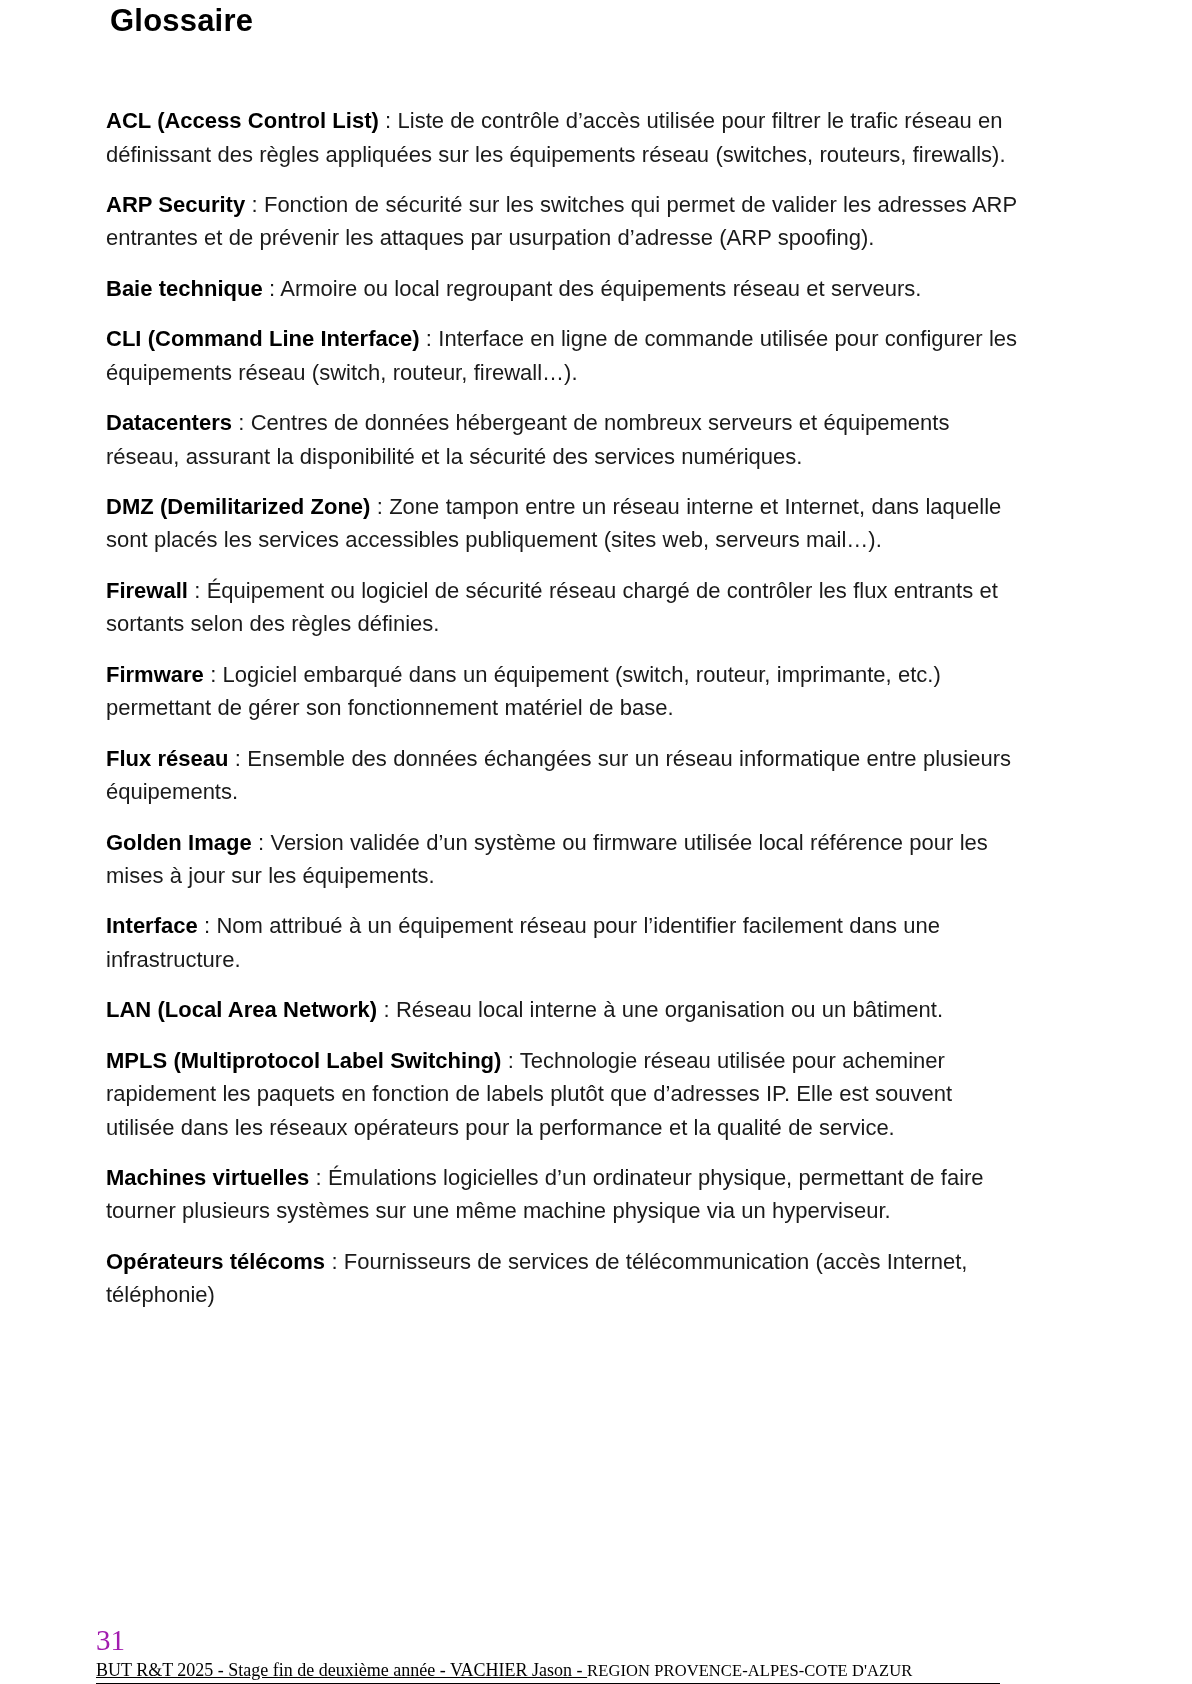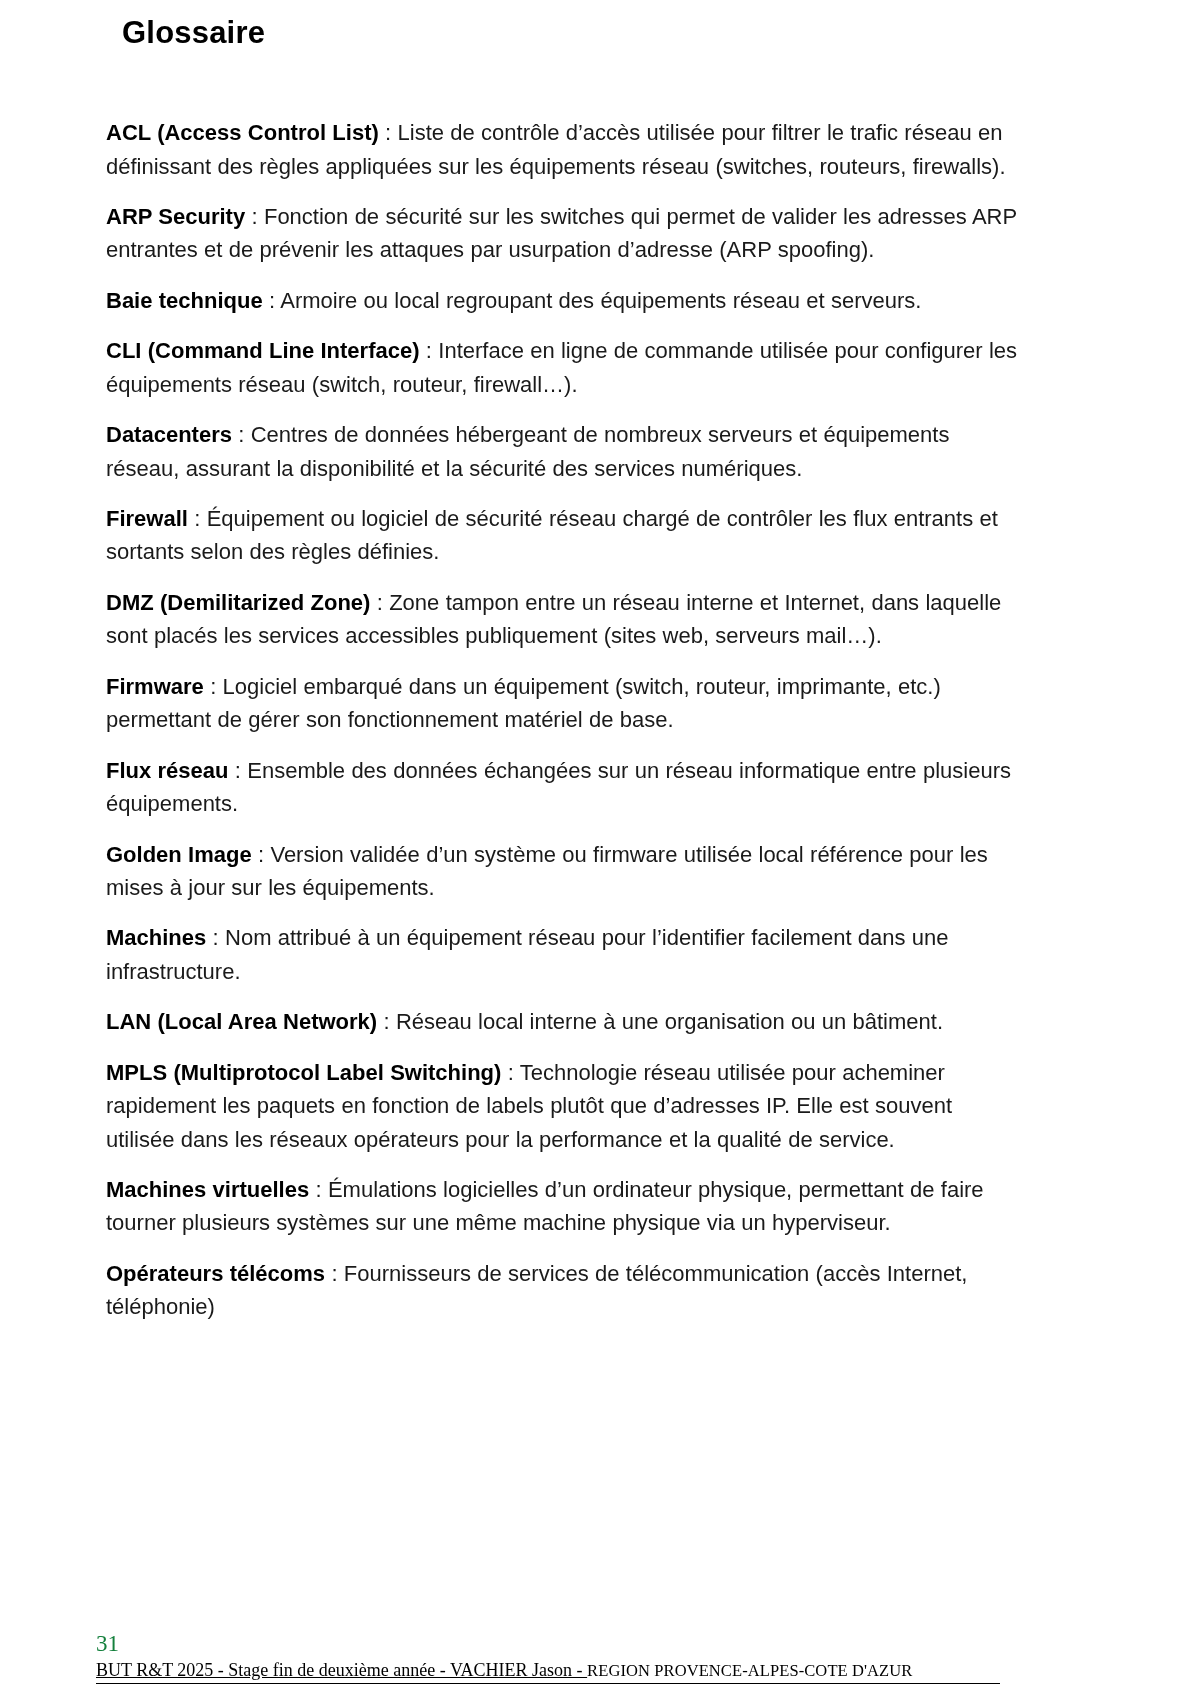--- a/index.html
+++ b/index.html
@@ -25,21 +25,21 @@
   .content {
     position: absolute;
     left: 106px;
     top: 0;
     width: 912px;
   }
   .page-title {
     font-size: 31px;
     font-weight: bold;
     letter-spacing: 0.2px;
-    margin: 16px;
+    margin: 4px;
     line-height: 1.1;
     color: #000;
   }
   .entries {
     margin-top: 66px;
   }
   .entry {
     font-size: 22px;
     line-height: 1.52;
     margin: 0 0 17px 0;
@@ -58,23 +58,23 @@
     font-weight: normal;
   }
   .footer {
     position: absolute;
     left: 96px;
     bottom: 0;
     width: 930px;
   }
   .page-number {
     font-family: "Liberation Serif", serif;
-    font-size: 23px;
+    font-size: 29px;
     line-height: 1.05;
-    color: #15803d;
+    color: #a21caf;
     margin: 0 0 1px 0;
   }
   .footer-line {
     font-family: "Liberation Serif", serif;
     font-size: 21px;
     line-height: 1.2;
     color: #000;
     white-space: nowrap;
     padding-bottom: 1px;
     border-bottom: 1.6px solid #000;
@@ -98,26 +98,26 @@
   <div class="content">
 
     <h1 class="page-title">Glossaire</h1>
 
     <div class="entries">
         <p class="entry"><span class="term">ACL (Access Control List)</span><span class="sep"> : </span><span class="def">Liste de contrôle d’accès utilisée pour filtrer le trafic réseau en définissant des règles appliquées sur les équipements réseau (switches, routeurs, firewalls).</span></p>
         <p class="entry"><span class="term">ARP Security</span><span class="sep"> : </span><span class="def">Fonction de sécurité sur les switches qui permet de valider les adresses ARP entrantes et de prévenir les attaques par usurpation d’adresse (ARP spoofing).</span></p>
         <p class="entry"><span class="term">Baie technique</span><span class="sep"> : </span><span class="def">Armoire ou local regroupant des équipements réseau et serveurs.</span></p>
         <p class="entry"><span class="term">CLI (Command Line Interface)</span><span class="sep"> : </span><span class="def">Interface en ligne de commande utilisée pour configurer les équipements réseau (switch, routeur, firewall…).</span></p>
         <p class="entry"><span class="term">Datacenters</span><span class="sep"> : </span><span class="def">Centres de données hébergeant de nombreux serveurs et équipements réseau, assurant la disponibilité et la sécurité des services numériques.</span></p>
+        <p class="entry"><span class="term">DMZ (Demilitarized Zone)</span><span class="sep"> : </span><span class="def">Zone tampon entre un réseau interne et Internet, dans laquelle sont placés les services accessibles publiquement (sites web, serveurs mail…).</span></p>
         <p class="entry"><span class="term">Firewall</span><span class="sep"> : </span><span class="def">Équipement ou logiciel de sécurité réseau chargé de contrôler les flux entrants et sortants selon des règles définies.</span></p>
-        <p class="entry"><span class="term">DMZ (Demilitarized Zone)</span><span class="sep"> : </span><span class="def">Zone tampon entre un réseau interne et Internet, dans laquelle sont placés les services accessibles publiquement (sites web, serveurs mail…).</span></p>
         <p class="entry"><span class="term">Firmware</span><span class="sep"> : </span><span class="def">Logiciel embarqué dans un équipement (switch, routeur, imprimante, etc.) permettant de gérer son fonctionnement matériel de base.</span></p>
         <p class="entry"><span class="term">Flux réseau</span><span class="sep"> : </span><span class="def">Ensemble des données échangées sur un réseau informatique entre plusieurs équipements.</span></p>
         <p class="entry"><span class="term">Golden Image</span><span class="sep"> : </span><span class="def">Version validée d’un système ou firmware utilisée local référence pour les mises à jour sur les équipements.</span></p>
-        <p class="entry"><span class="term">Machines</span><span class="sep"> : </span><span class="def">Nom attribué à un équipement réseau pour l’identifier facilement dans une infrastructure.</span></p>
+        <p class="entry"><span class="term">Interface</span><span class="sep"> : </span><span class="def">Nom attribué à un équipement réseau pour l’identifier facilement dans une infrastructure.</span></p>
         <p class="entry"><span class="term">LAN (Local Area Network)</span><span class="sep"> : </span><span class="def">Réseau local interne à une organisation ou un bâtiment.</span></p>
         <p class="entry"><span class="term">MPLS (Multiprotocol Label Switching)</span><span class="sep"> : </span><span class="def">Technologie réseau utilisée pour acheminer rapidement les paquets en fonction de labels plutôt que d’adresses IP. Elle est souvent utilisée dans les réseaux opérateurs pour la performance et la qualité de service.</span></p>
         <p class="entry"><span class="term">Machines virtuelles</span><span class="sep"> : </span><span class="def">Émulations logicielles d’un ordinateur physique, permettant de faire tourner plusieurs systèmes sur une même machine physique via un hyperviseur.</span></p>
         <p class="entry"><span class="term">Opérateurs télécoms</span><span class="sep"> : </span><span class="def">Fournisseurs de services de télécommunication (accès Internet, téléphonie)</span></p>
       </div>
 
   </div>
 
   <div class="footer">
     <div class="page-number">31</div>

